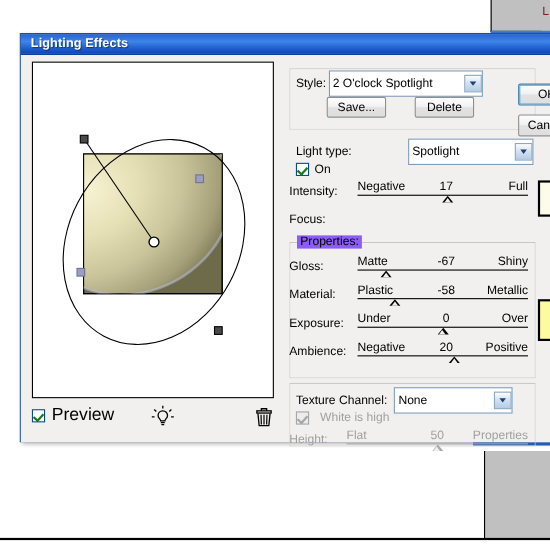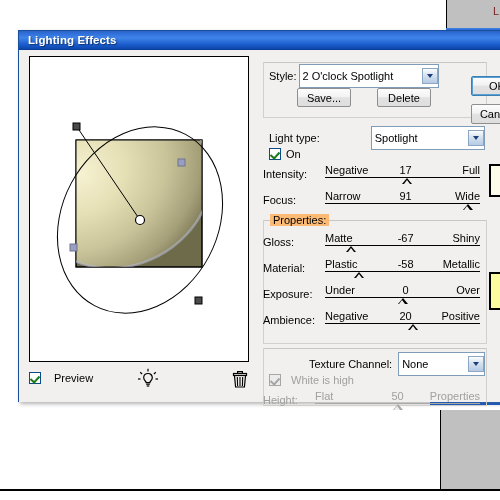--- a/index.html
+++ b/index.html
@@ -56,37 +56,37 @@
   .chk{
     width:12px;height:12px;background:#ffffff;border:1px solid #0b4b86;
     display:inline-block;position:relative;box-sizing:border-box;flex:none;
   }
   .chk.checked:after{
     content:"";position:absolute;left:2px;top:1px;width:4px;height:7px;
     border:solid #1a7a1a;border-width:0 2px 2px 0;transform:rotate(42deg);
   }
   .chk.disabled{background:#ececec;border-color:#a6a6a6;}
   .chk.disabled.checked:after{border-color:#a6a6a6;}
-  #preview-label{margin-left:13px;color:#000;font-size:11px;}
+  #preview-label{margin-left:6px;color:#000;font-size:16px;}
   #bulb-wrap{position:absolute;left:108px;top:2px;width:22px;height:22px;cursor:pointer;}
   #trash-wrap{position:absolute;right:2px;top:3px;width:18px;height:20px;cursor:pointer;}
 
   
   #controls{position:absolute;left:244px;top:4px;width:222px;}
   .row{display:flex;align-items:center;}
   .lbl{color:#000;font-size:11px;white-space:nowrap;}
 
   
   .group{
     position:absolute;
     border:1px solid #d2d0cc;border-top-color:#c8c6c2;
     border-radius:1px;
   }
   .group-title{
-    position:absolute;top:-7px;left:6px;background:#fdba74;
+    position:absolute;top:-7px;left:6px;background:#8b5cf6;
     padding:0 3px;font-size:11px;color:#000;
   }
 
   
   .combo{
     height:24px;background:#ffffff;border:1px solid #7f9db9;
     display:flex;align-items:center;box-sizing:border-box;
     font-size:11px;color:#000;padding-left:3px;position:relative;
   }
   .combo .val{flex:1;overflow:hidden;white-space:nowrap;}
@@ -284,29 +284,20 @@
             <span class="sl-val" style="left:52%;">17</span>
             <span class="sl-right">Full</span>
           </div>
           <div class="sl-line"></div>
           <div class="sl-thumb" style="left:53%;"></div>
         </div>
       </div>
 
       <div class="slider-row" style="top:136px;">
         <span class="sl-label">Focus:</span>
-        <div class="sl-track" style="left:62px;width:155px;">
-          <div class="sl-ends">
-            <span class="sl-left">Narrow</span>
-            <span class="sl-val" style="left:52%;">91</span>
-            <span class="sl-right">Wide</span>
-          </div>
-          <div class="sl-line"></div>
-          <div class="sl-thumb" style="left:92%;"></div>
-        </div>
       </div>
 
       <div class="group" style="left:0px;top:166px;width:222px;height:122px;">
         <span class="group-title">Properties:</span>
       </div>
 
       <div class="swatch" style="position:absolute;left:226px;top:218px;width:33px;height:38px;background:#fdfba0;"></div>
 
       <div class="slider-row" style="top:178px;">
         <span class="sl-label">Gloss:</span>
@@ -357,21 +348,21 @@
           </div>
           <div class="sl-line"></div>
           <div class="sl-thumb" style="left:57%;"></div>
         </div>
       </div>
 
       <div class="group" style="left:0px;top:294px;width:222px;height:56px;">
       </div>
 
       <div class="row" style="position:absolute;left:6px;top:298px;width:216px;">
-        <span class="lbl" style="margin-right:6px;margin-left:40px;">Texture Channel:</span>
+        <span class="lbl" style="margin-right:6px;">Texture Channel:</span>
         <div class="combo" style="width:108px;">
           <span class="val">None</span>
           <span class="arrowbtn">
               <span class="caret"></span>
             </span>
         </div>
       </div>
 
       <div class="row" style="position:absolute;left:6px;top:320px;">
         <span class="chk checked disabled"></span>

